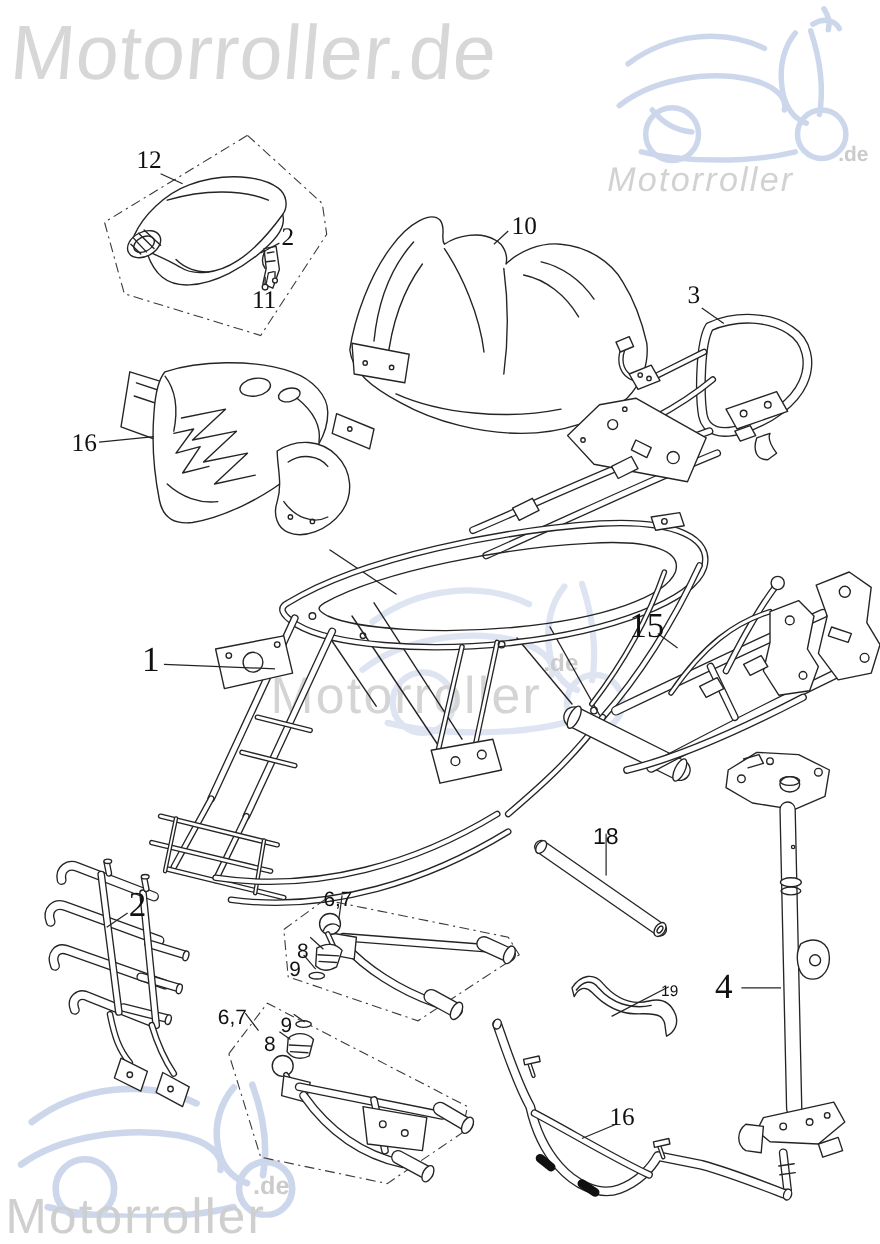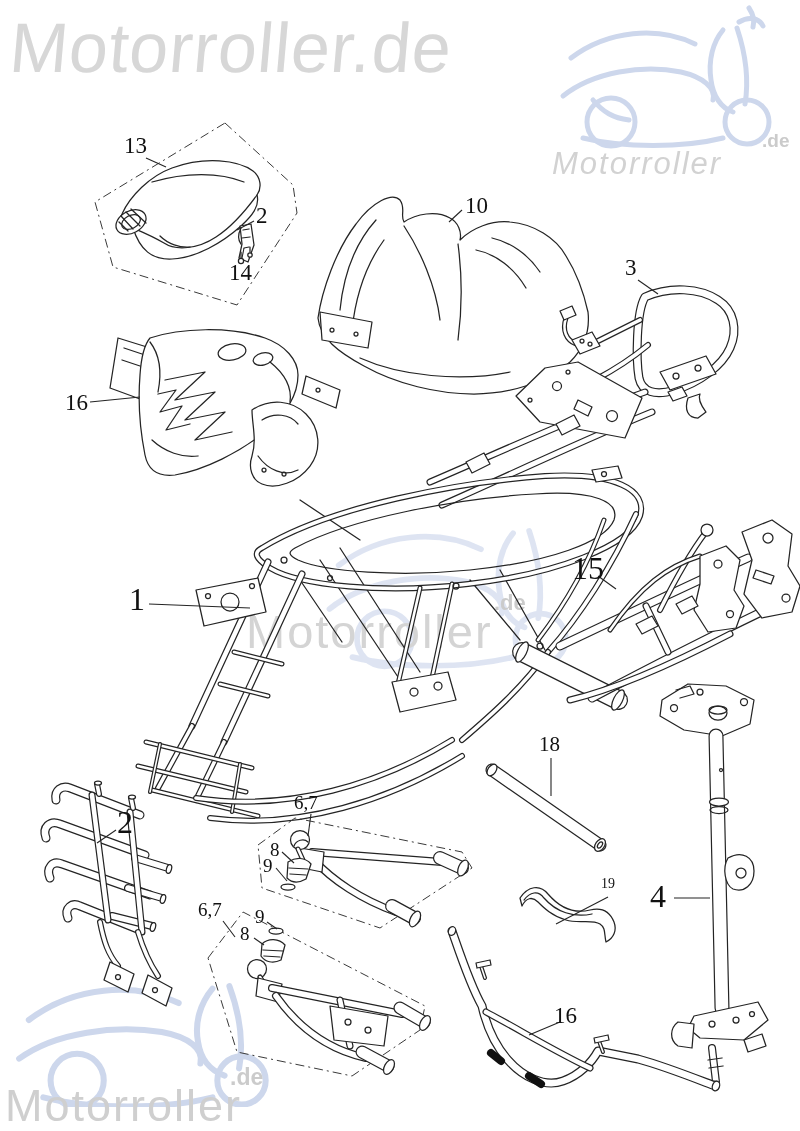--- a/index.html
+++ b/index.html
@@ -18,21 +18,21 @@
   
   #draw{position:absolute;left:0;top:0;}
   #draw path,#draw line,#draw ellipse,#draw circle,#draw polyline{vector-effect:none;}
   .ln{fill:none;stroke:#242424;stroke-width:1.25;stroke-linejoin:round;stroke-linecap:round;}
   .fw{fill:#ffffff;stroke:#242424;stroke-width:1.25;stroke-linejoin:round;}
   .dashdot{fill:none;stroke:#3a3a3a;stroke-width:1;stroke-dasharray:9 4 2 4;}
   .leader{stroke:#242424;stroke-width:1.1;}
   .blk{stroke:#101010;}
   
   .plabel{position:absolute;color:#111;font-size:23px;line-height:1;}
-  .plabel.sans{font-family:Liberation Serif, serif;font-size:19px;}
+  .plabel.sans{font-family:Liberation Sans, sans-serif;font-size:19px;margin-top:16px;}
   .plabel.big{font-size:32px;}
   #title{position:absolute;left:30px;top:28px;font-weight:bold;font-size:19px;
          letter-spacing:.4px;color:#0b0b0b;font-family:"Liberation Serif",serif;}
 </style>
 </head>
 <body>
 
 <div id="page">
 
   <div class="wm wm-big">Motorroller.de</div>
@@ -414,23 +414,23 @@
       <line class="leader" x1="223" y1="921" x2="235" y2="937"></line>
       <line class="leader" x1="267" y1="922" x2="277" y2="929"></line>
       <line class="leader" x1="254" y1="938" x2="264" y2="945"></line>
       <line class="leader" x1="551" y1="758" x2="551" y2="796"></line>
       <line class="leader" x1="608" y1="897" x2="556" y2="924"></line>
       <line class="leader" x1="674" y1="898" x2="710" y2="898"></line>
       <line class="leader" x1="560" y1="1022" x2="529" y2="1035"></line>
     </g>
   </svg>
 
-  <div class="plabel" style="left:124px;top:134px">13</div>
+  <div class="plabel" style="left:124px;top:134px">12</div>
   <div class="plabel" style="left:256px;top:204px">2</div>
-  <div class="plabel" style="left:229px;top:261px">14</div>
+  <div class="plabel" style="left:229px;top:261px">11</div>
   <div class="plabel" style="left:465px;top:194px">10</div>
   <div class="plabel" style="left:625px;top:256px">3</div>
   <div class="plabel" style="left:65px;top:391px">16</div>
   <div class="plabel big" style="left:129px;top:583px">1</div>
   <div class="plabel big" style="left:572px;top:552px">15</div>
   <div class="plabel big" style="left:117px;top:806px">2</div>
   <div class="plabel sans" style="left:294px;top:793px">6,7</div>
   <div class="plabel sans" style="left:270px;top:840px">8</div>
   <div class="plabel sans" style="left:263px;top:856px">9</div>
   <div class="plabel sans" style="left:198px;top:900px">6,7</div>

